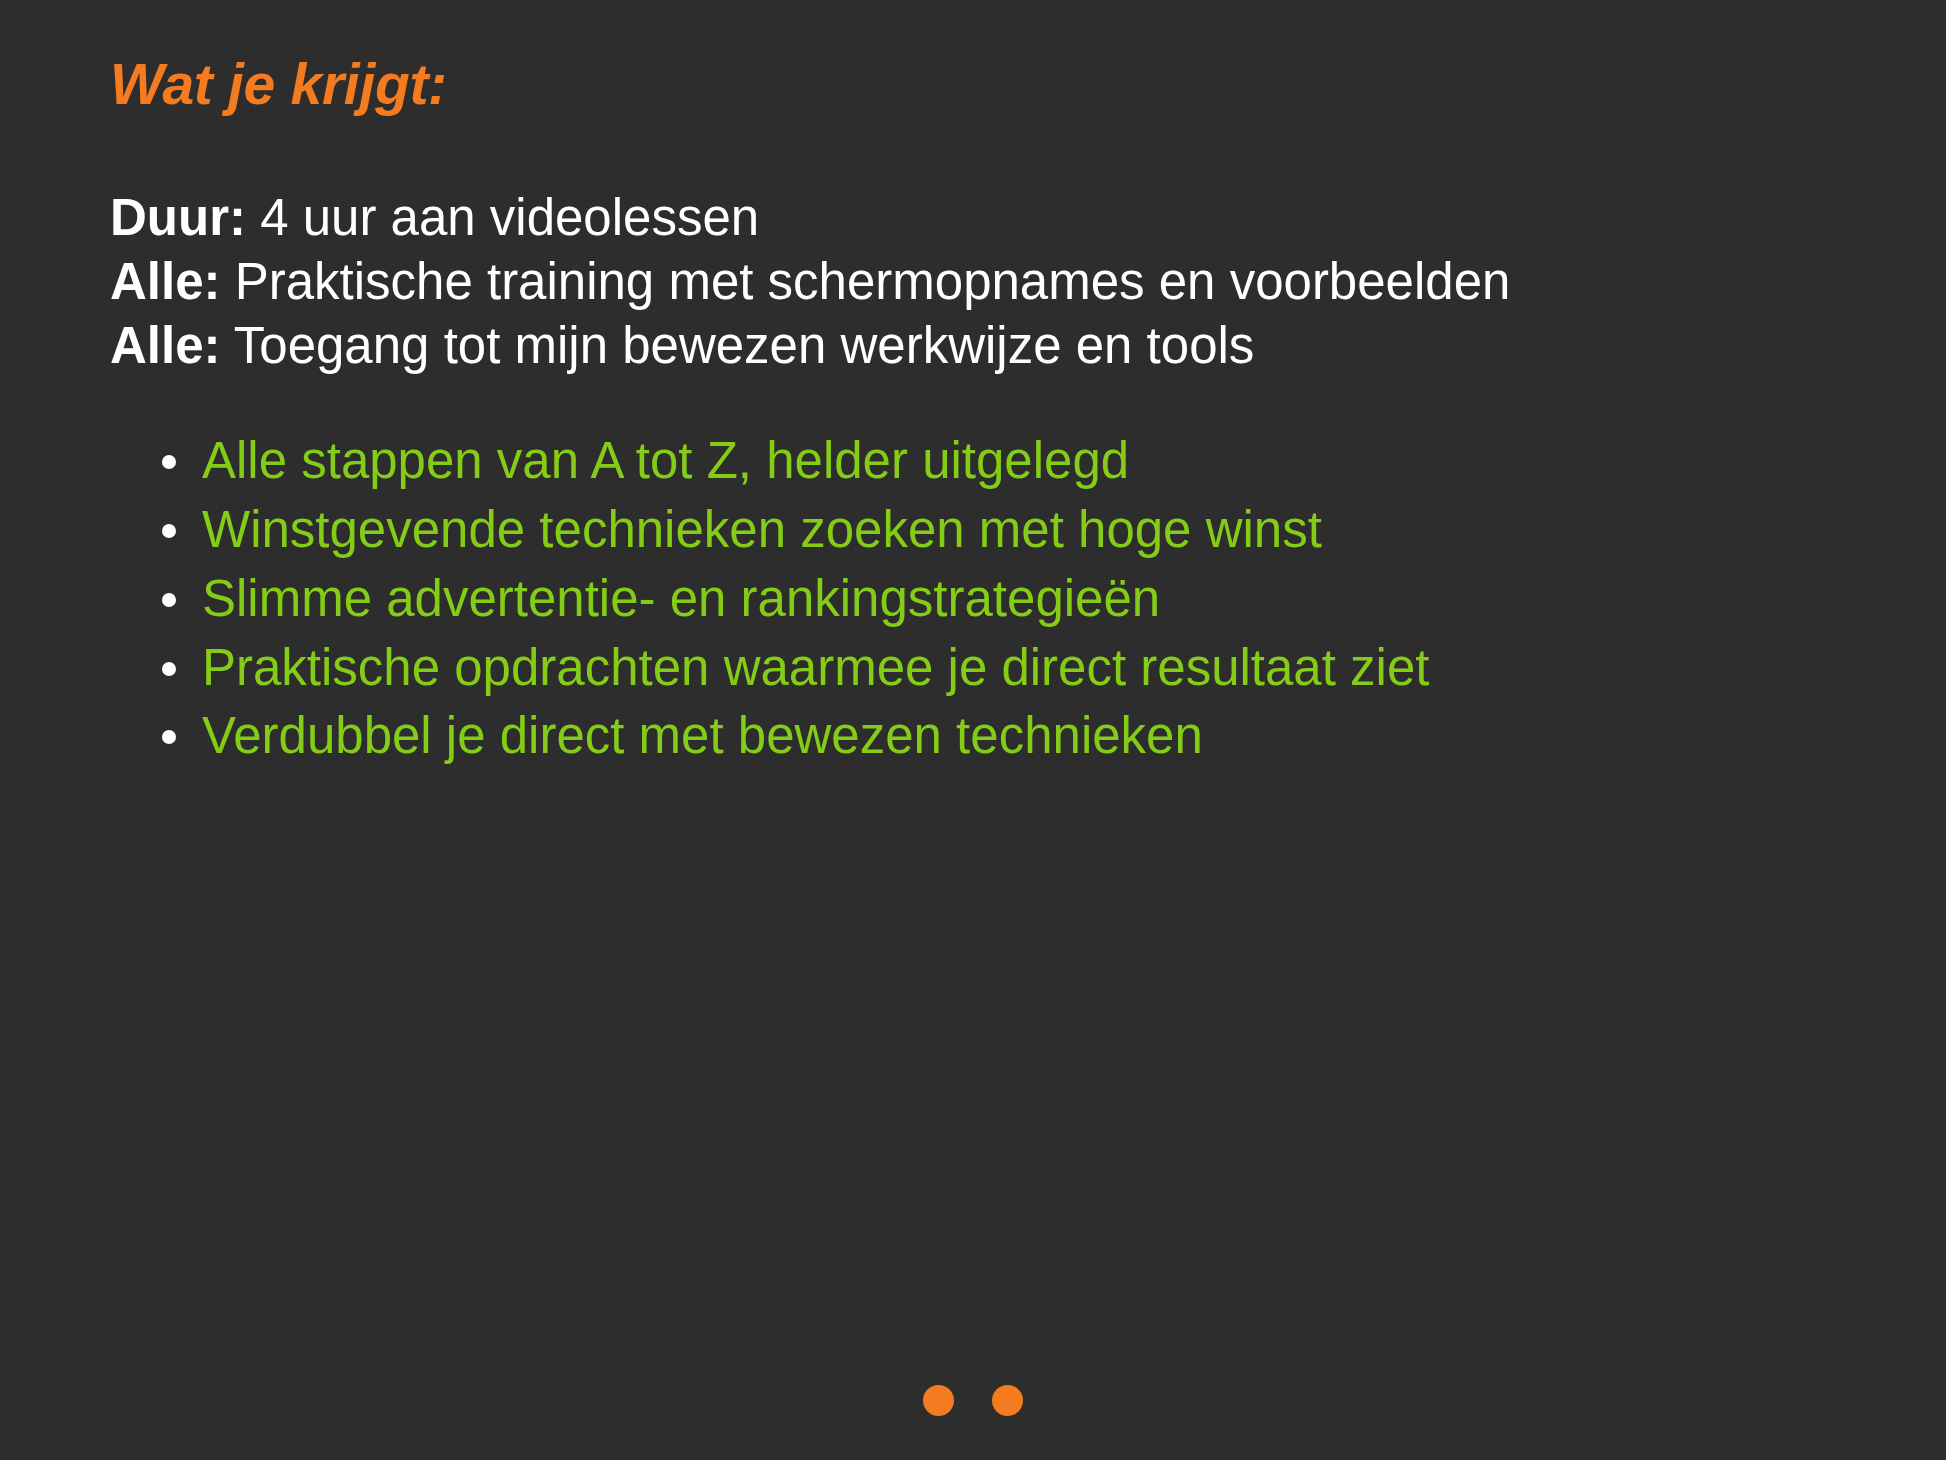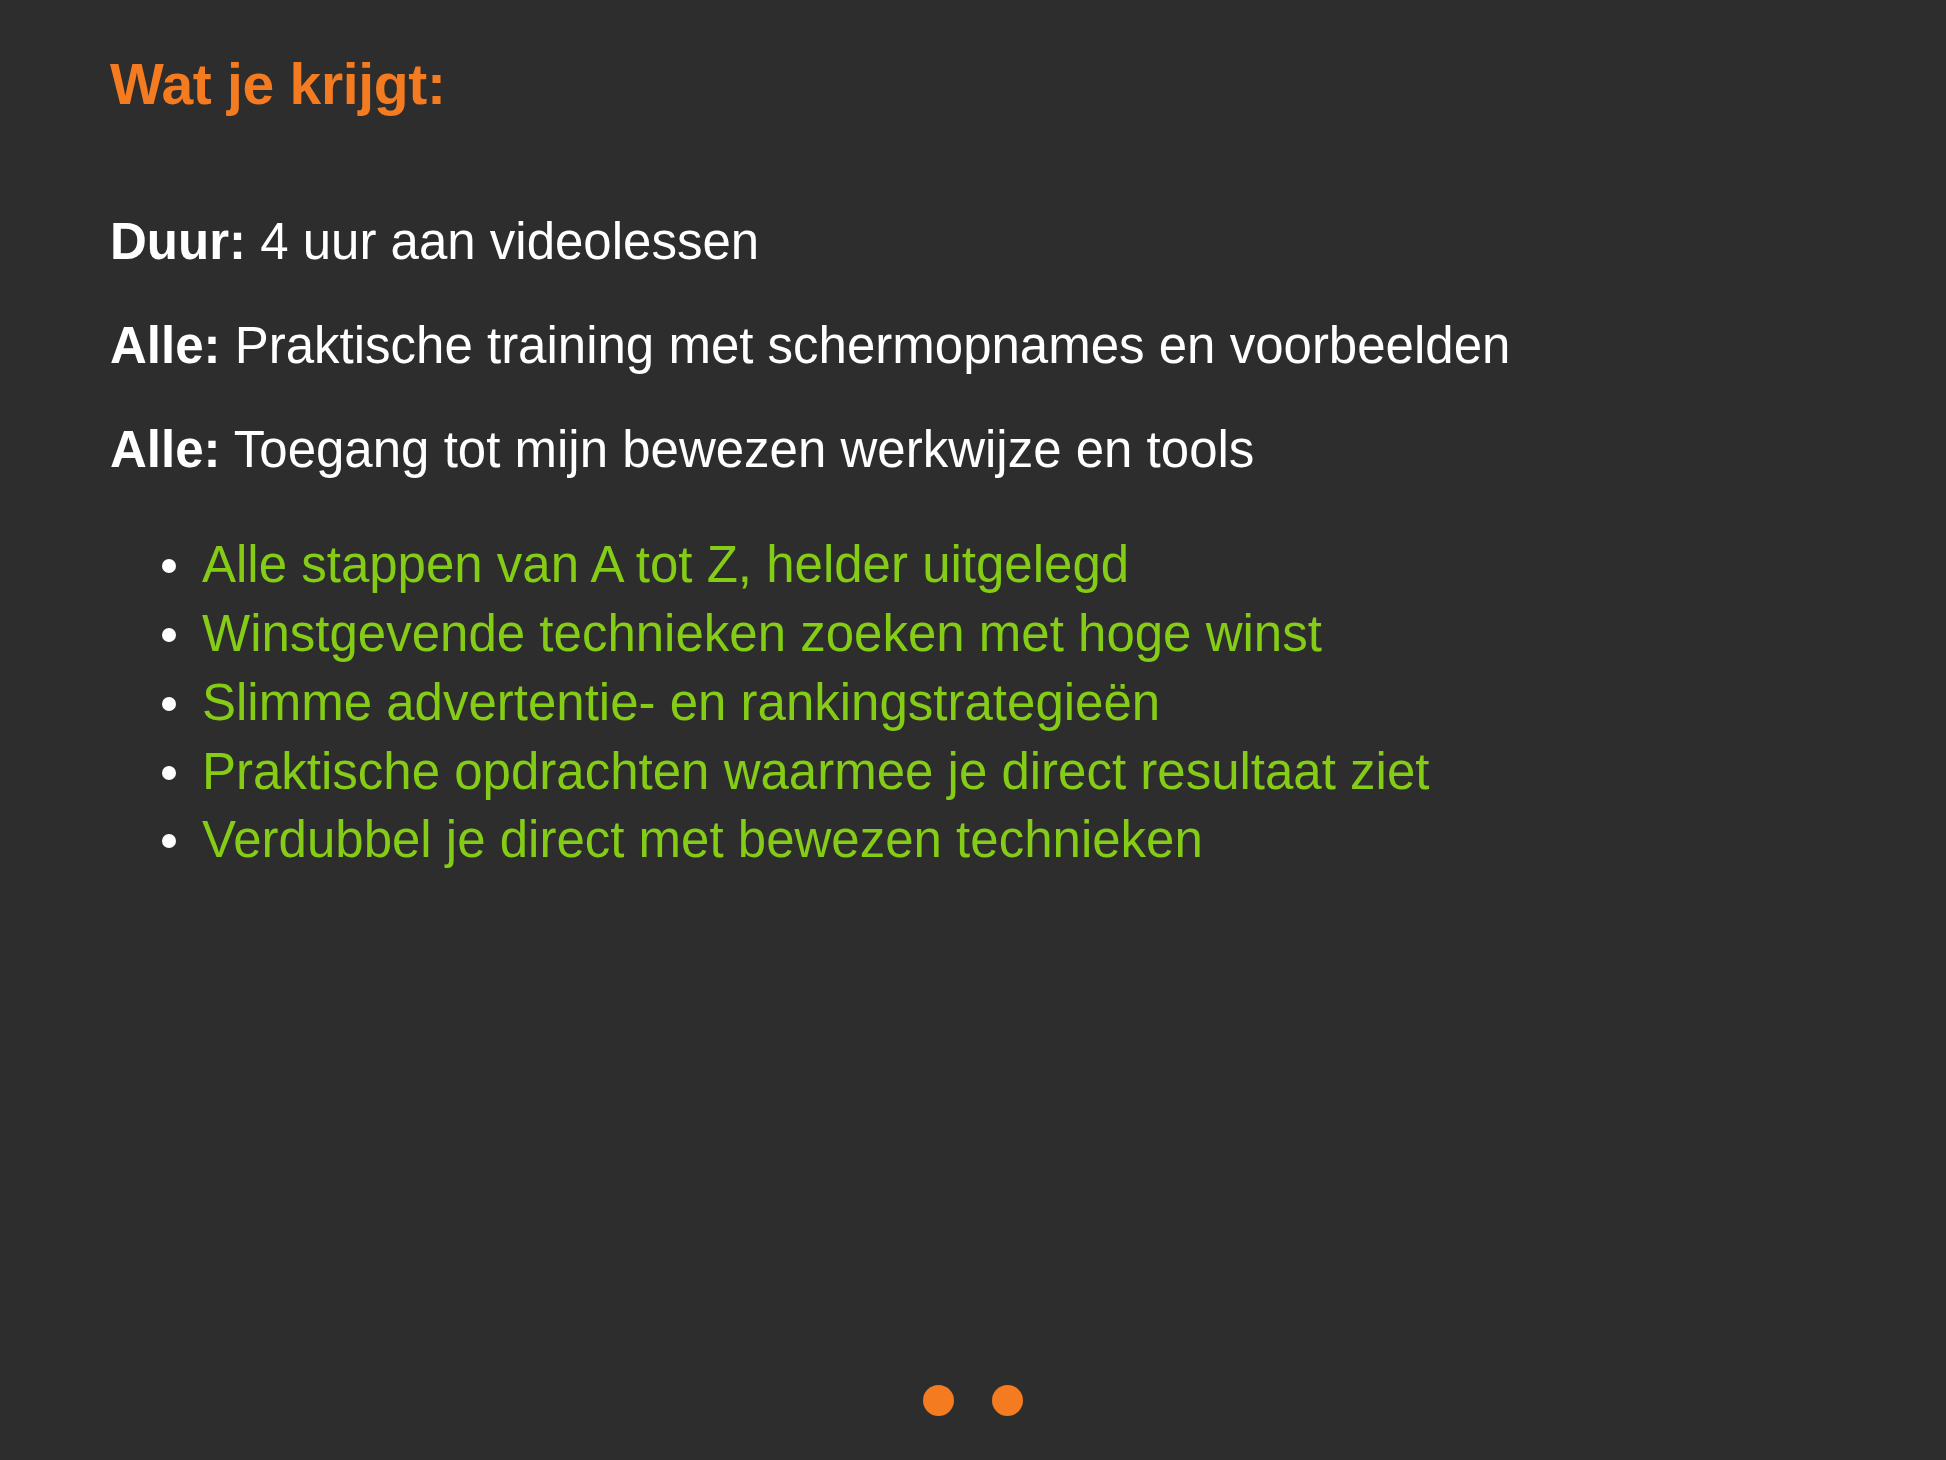--- a/index.html
+++ b/index.html
@@ -28,34 +28,34 @@
     top: 52px;
     right: 60px;
   }
 
   .heading {
     color: #f47b20;
     font-size: 57px;
     font-weight: bold;
     letter-spacing: -0.3px;
     line-height: 1.15;
-    margin: 0 0 92px 0;
+    margin: 0 0 68px 0;
+    font-style: italic;
   }
 
   .para-block {
     color: #ffffff;
     font-size: 51px;
     line-height: 1.26;
     font-weight: normal;
     margin: 0;
   }
 
   .para-line {
     display: block;
-    margin-top: 40px;
   }
 
   .para-line .lead {
     font-weight: bold;
   }
 
   .bullets {
     list-style: none;
     margin: 50px 0 0 0;
     padding: 0 0 0 48px;

